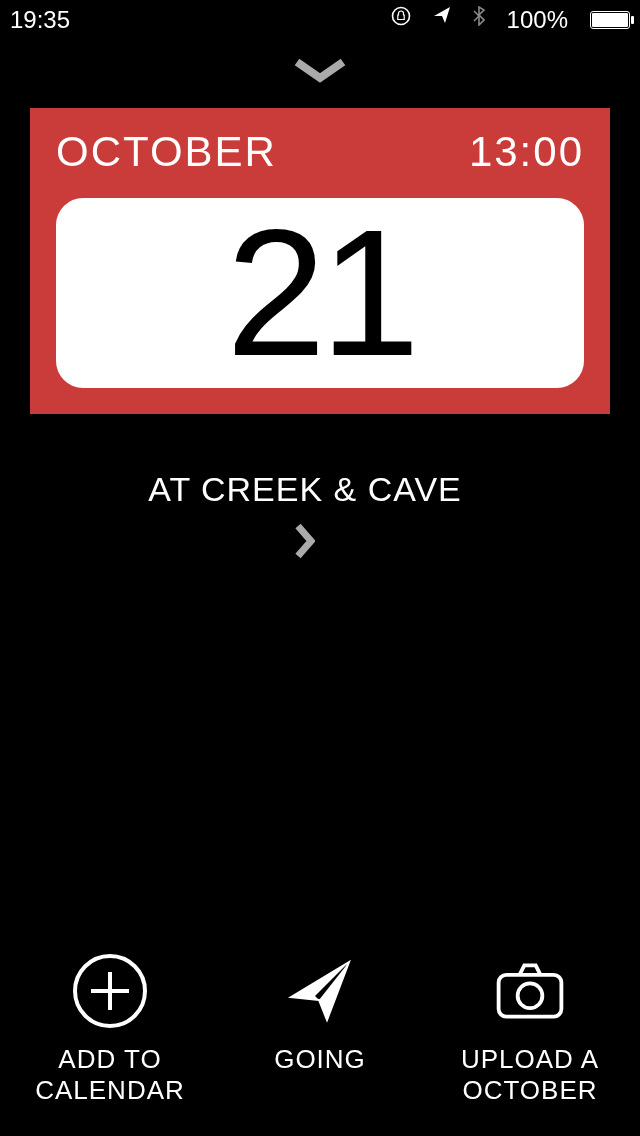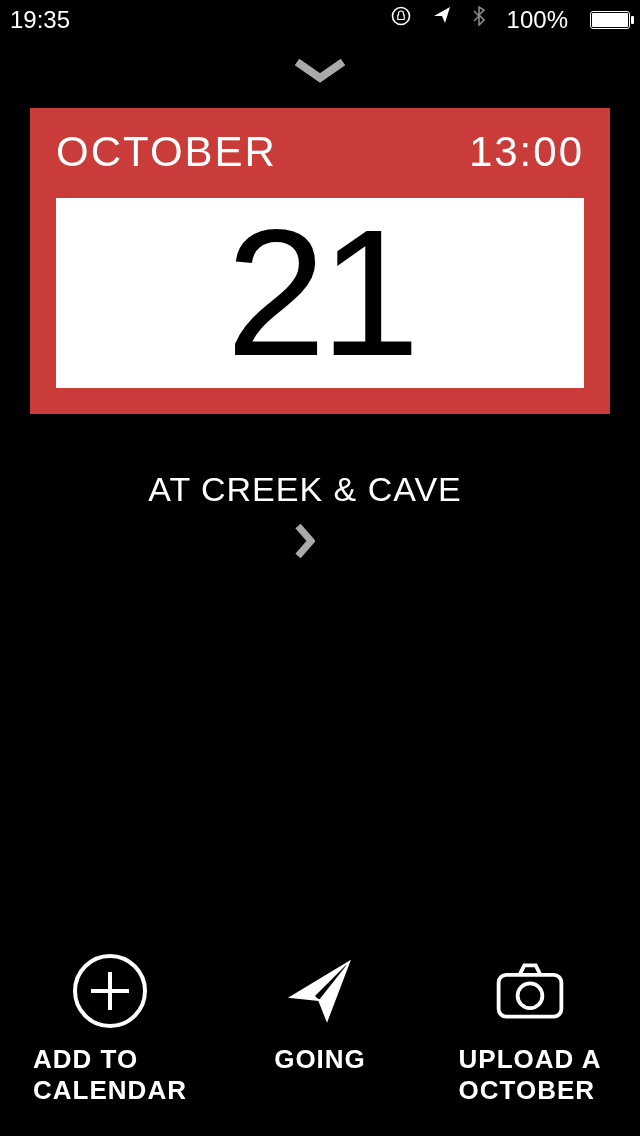--- a/index.html
+++ b/index.html
@@ -59,20 +59,21 @@
       letter-spacing: 2px;
       margin-bottom: 22px;
     }
     .date-body {
       background: #fff;
       color: #000;
       display: flex;
       justify-content: center;
       align-items: center;
       height: 190px;
+      border-radius: 27px;
     }
     .date-day {
       font-size: 180px;
       font-weight: 200;
       line-height: 1;
       letter-spacing: -6px;
     }
 
     
     .venue-row {
@@ -106,23 +107,23 @@
       gap: 14px;
     }
     .action-icon {
       width: 78px;
       height: 78px;
       display: flex;
       align-items: center;
       justify-content: center;
     }
     .action-label {
-      text-align: left;
+      text-align: center;
       font-size: 26px;
-      font-weight: 700;
+      font-weight: 400;
       letter-spacing: 1px;
       line-height: 1.2;
       white-space: pre-line;
     }
   </style>
 </head>
 <body>
 
 <div class="status-bar">
   <div class="status-center">19:35</div>

